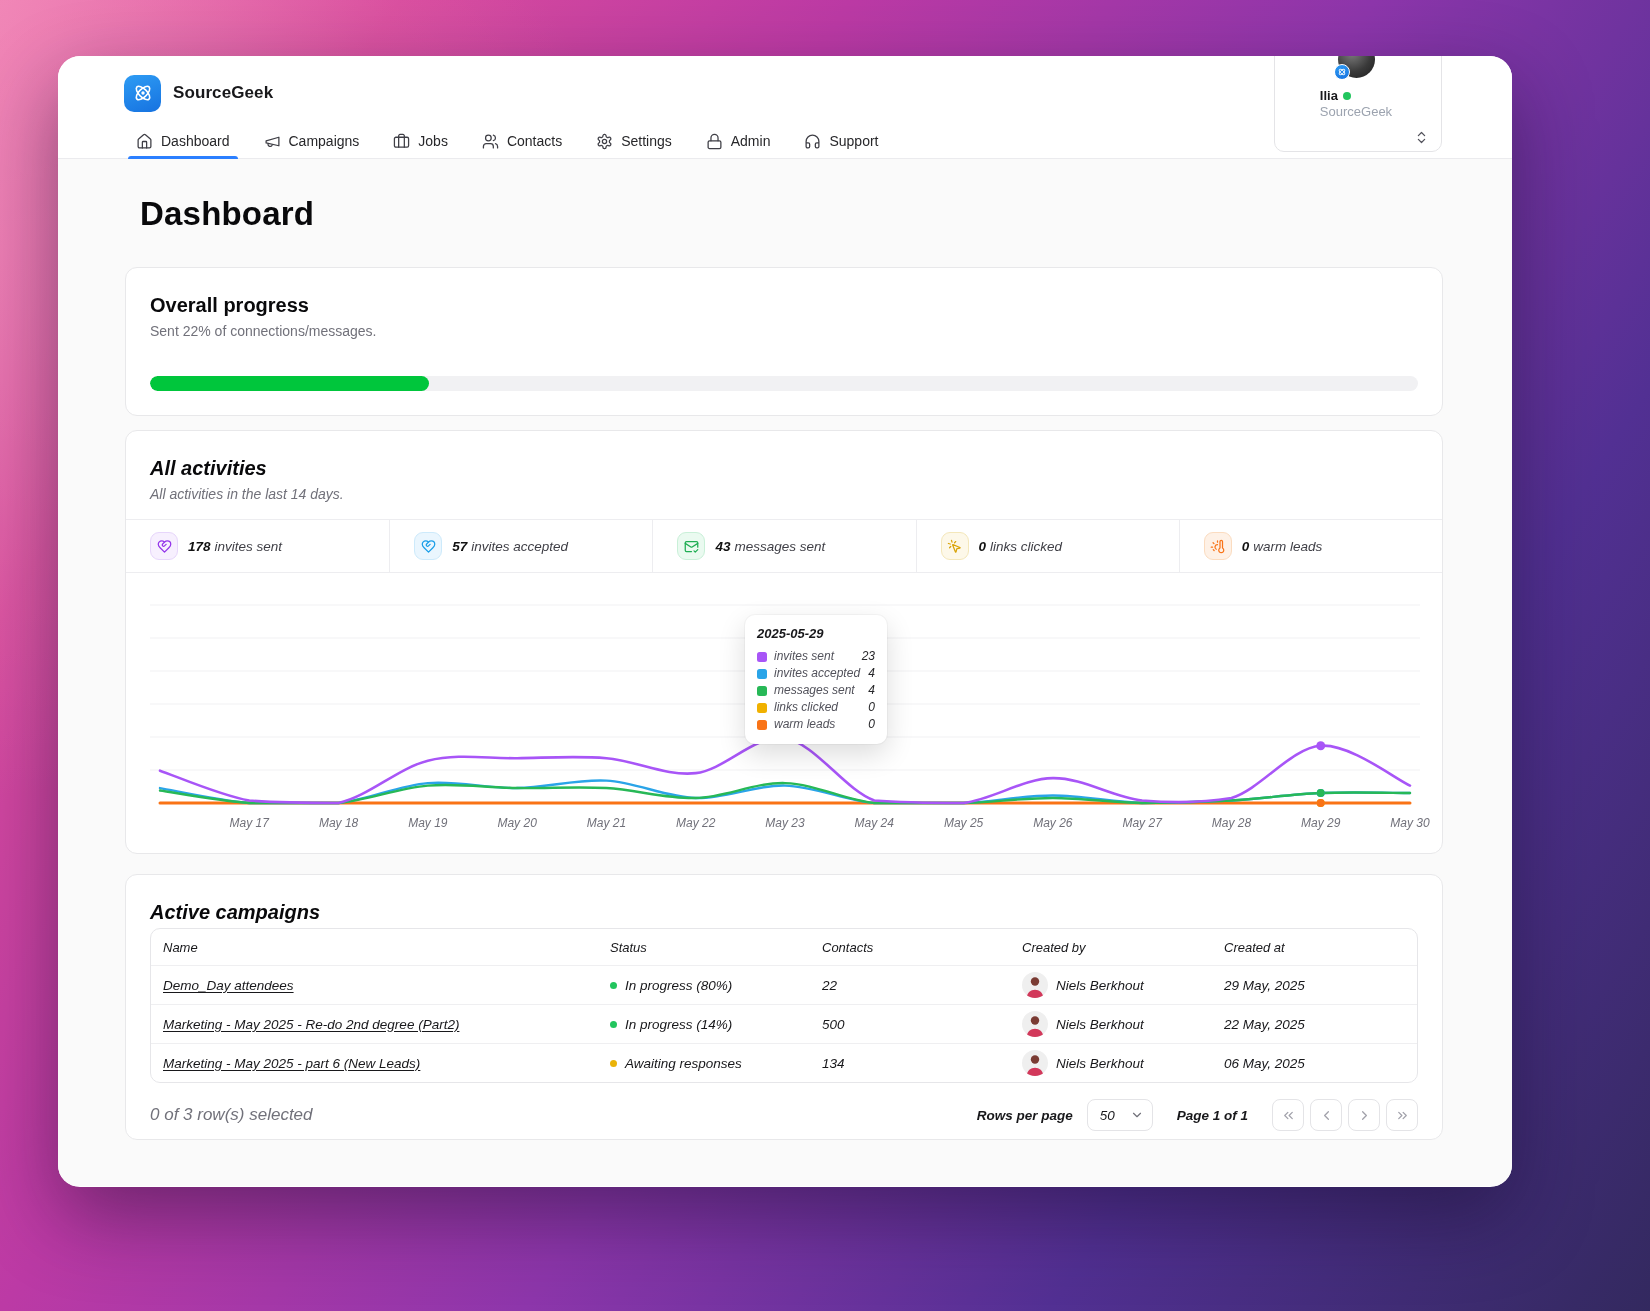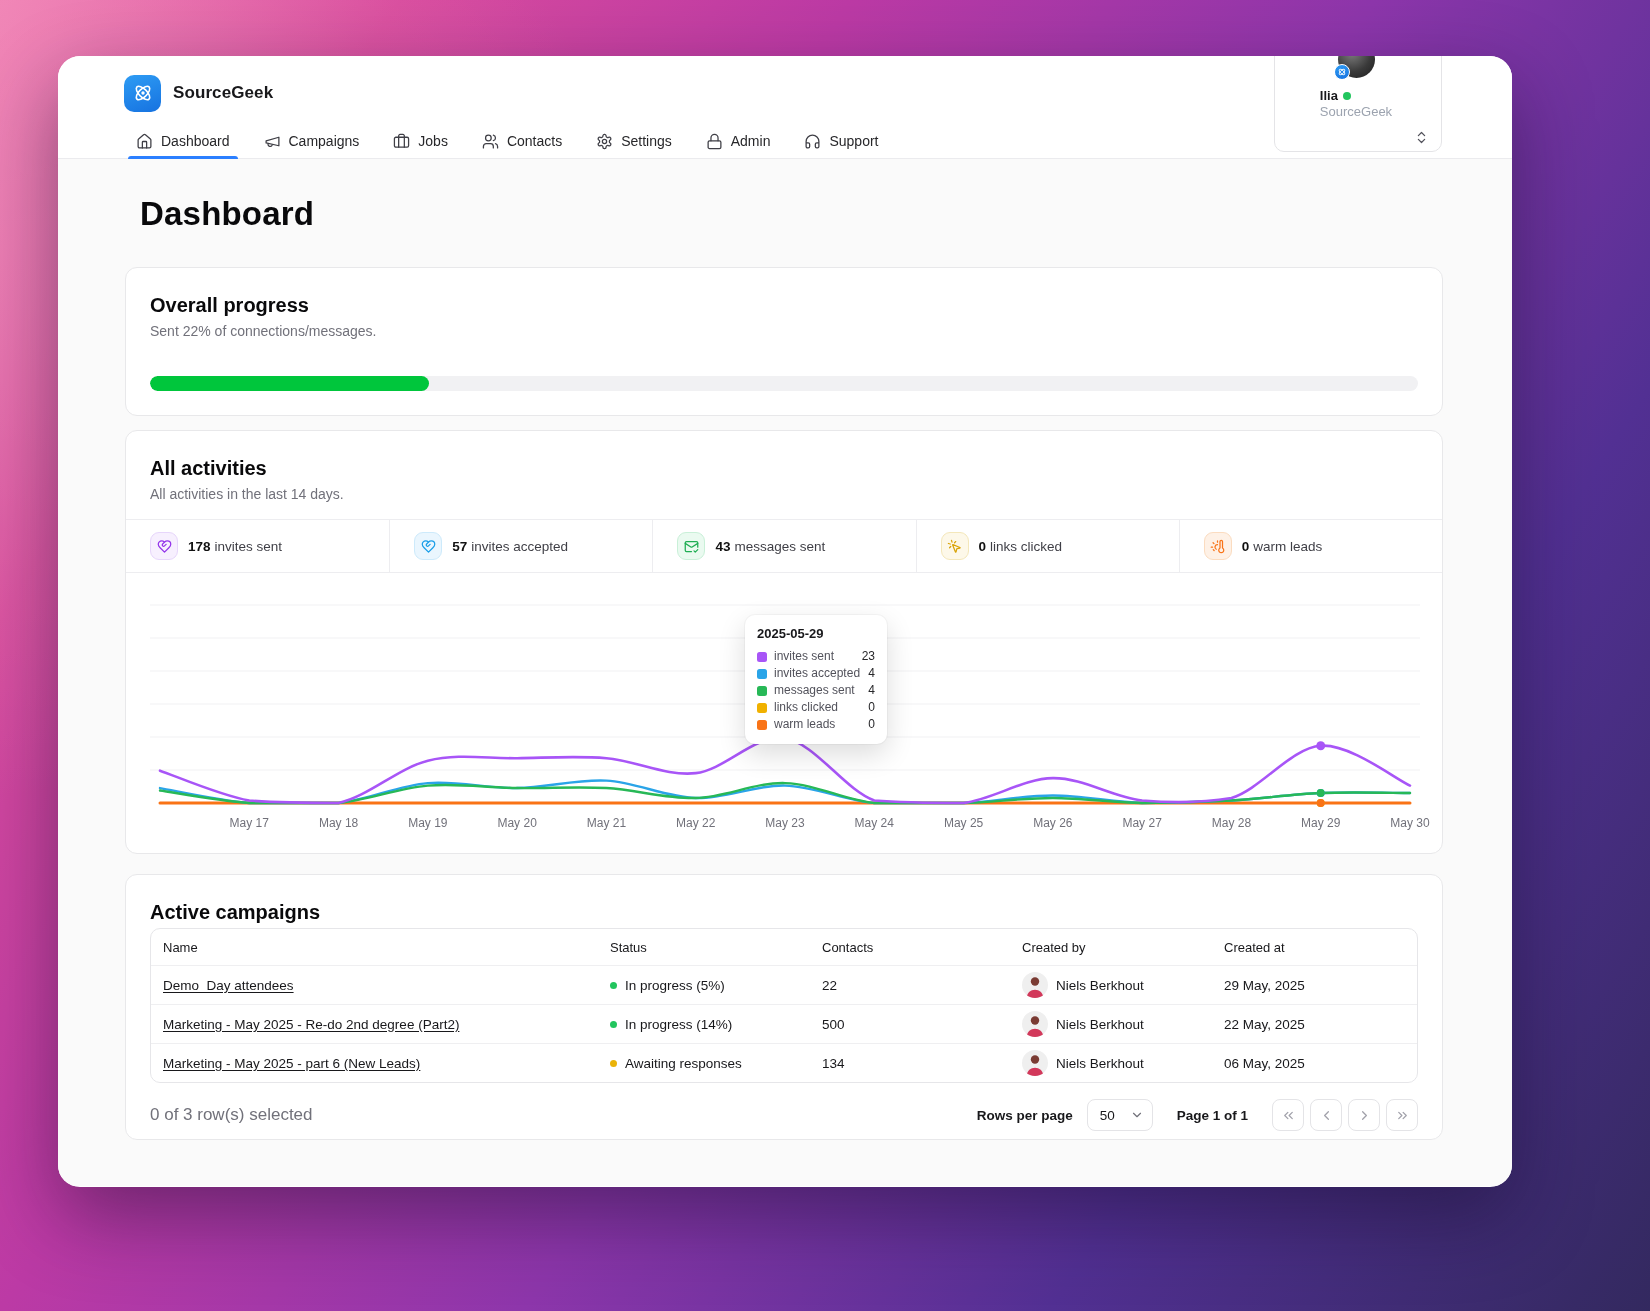--- a/index.html
+++ b/index.html
@@ -32,21 +32,21 @@
   .pill-caret { margin-left:auto; color:#52525b; display:flex; }
   
   .nav { display:flex; gap:30px; padding:0 66px 0 76px; margin-top:6px; border-bottom:1px solid #ebebee; height:35px; }
   .nav-item { display:flex; align-items:center; gap:8px; font-size:14px; font-weight:500; color:#27272a; position:relative; padding:0 2px; cursor:pointer; white-space:nowrap; }
   .nav-item .nicon { color:#3f3f46; display:flex; }
   .nav-item.active::after { content:""; position:absolute; left:-6px; right:-6px; bottom:-1px; height:3px; border-radius:3px 3px 0 0; background:#2b7fff; }
   
   .content { background:#fafafa; height:calc(100% - 104px); padding:36px 0 0 0; }
   h1.page-title { font-size:33px; font-weight:800; color:#09090b; margin:0 0 34px 82px; letter-spacing:.2px; }
   .card { background:#fff; border:1px solid #e8e8ea; border-radius:12px; width:1318px; margin-left:67px; }
-  .card + .card { margin-top:14px; }
+  .card + .card { margin-top:14px;font-style:italic; }
   .card-head { padding:24px 24px 16px 24px; }
   .card-title { font-size:20px; font-weight:700; color:#09090b; line-height:26px; }
   .card-sub { font-size:14px; color:#71717a; margin-top:4px; line-height:18px; }
   
   #progress-card { padding-bottom:24px; }
   .progress-track { margin:20px 24px 0 24px; height:15px; border-radius:999px; background:#f1f1f3; overflow:hidden; }
   .progress-fill { height:100%; border-radius:999px; background:#00c63c; width:0; }
   
   .stats-row { display:grid; grid-template-columns:repeat(5,1fr); border-top:1px solid #ededf0; border-bottom:1px solid #ededf0; height:54px; }
   .stat-cell { display:flex; align-items:center; gap:10px; padding-left:24px; border-left:1px solid #ededf0; }
@@ -349,21 +349,21 @@
           <div class="t-cell">Created by</div>
           <div class="t-cell">Created at</div>
         </div>
 
         <div class="t-row t-body-row">
           <div class="t-cell">
               <span class="name-link">Demo_Day attendees</span>
             </div>
           <div class="t-cell">
               <span class="status-dot" style="background-color: rgb(34, 197, 94);"></span>
-              <span>In progress (5%)</span>
+              <span>In progress (80%)</span>
             </div>
           <div class="t-cell">22</div>
           <div class="t-cell">
               <span class="mini-avatar">
                 <svg width="26" height="26" viewBox="0 0 26 26">
                   <circle cx="13" cy="9.5" r="4.2" fill="#7a3b33"></circle>
                   <path d="M4.5 26c.6-5.5 4.2-8.3 8.5-8.3s7.9 2.8 8.5 8.3z" fill="#d2385a"></path>
                 </svg>
               </span>
               <span>Niels Berkhout</span>

